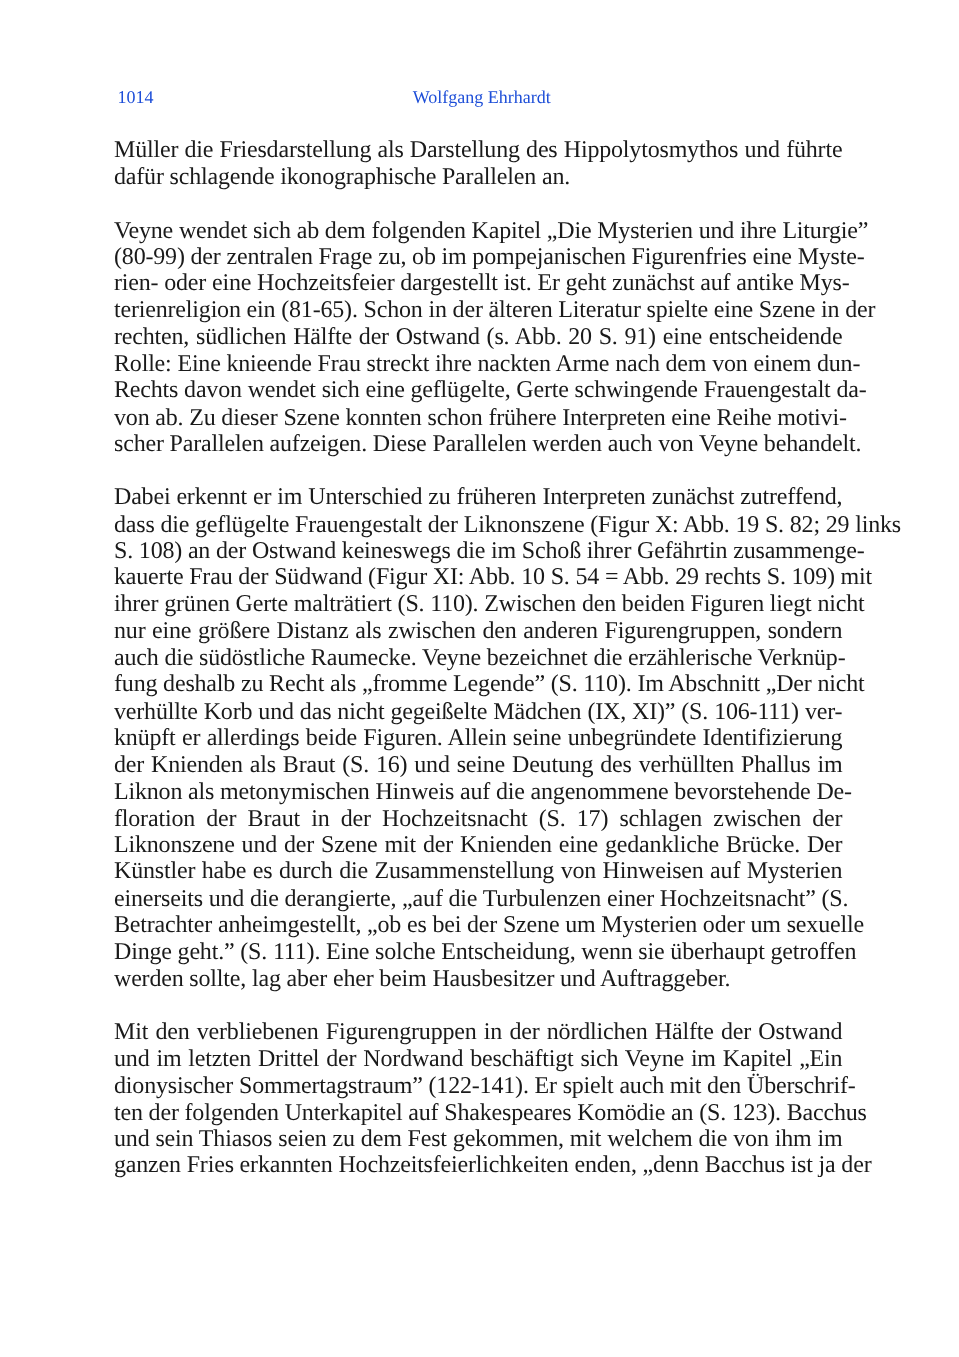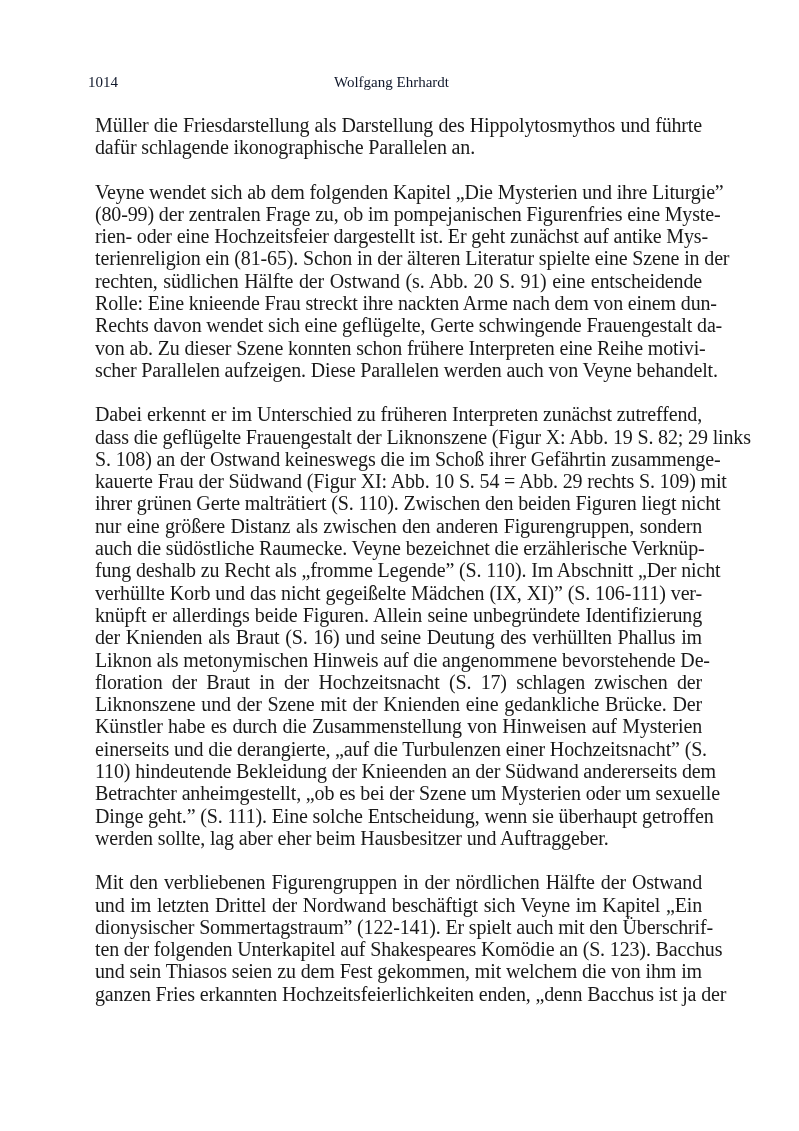--- a/index.html
+++ b/index.html
@@ -16,26 +16,26 @@
     color: #1a1a1a;
   }
   .page {
     position: absolute;
     left: 0; top: 0;
     width: 799px; height: 1131px;
   }
   .running-head {
     position: absolute;
     top: 72px;
-    left: 88px;
+    left: 98px;
     width: 607px;
     height: 20px;
     font-size: 15px;
     line-height: 20px;
-    color: #0f172a;
+    color: #1d4ed8;
   }
   .page-number {
     position: absolute;
     left: 0;
     top: 0;
   }
   .running-author {
     position: absolute;
     left: 0;
     right: 0;
@@ -104,21 +104,20 @@
       <span class="line">auch die südöstliche Raumecke. Veyne bezeichnet die erzählerische Verknüp-</span>
       <span class="line">fung deshalb zu Recht als „fromme Legende” (S. 110). Im Abschnitt „Der nicht</span>
       <span class="line">verhüllte Korb und das nicht gegeißelte Mädchen (IX, XI)” (S. 106-111) ver-</span>
       <span class="line">knüpft er allerdings beide Figuren. Allein seine unbegründete Identifizierung</span>
       <span class="line">der Knienden als Braut (S. 16) und seine Deutung des verhüllten Phallus im</span>
       <span class="line">Liknon als metonymischen Hinweis auf die angenommene bevorstehende De-</span>
       <span class="line">floration der Braut in der Hochzeitsnacht (S. 17) schlagen zwischen der</span>
       <span class="line">Liknonszene und der Szene mit der Knienden eine gedankliche Brücke. Der</span>
       <span class="line">Künstler habe es durch die Zusammenstellung von Hinweisen auf Mysterien</span>
       <span class="line">einerseits und die derangierte, „auf die Turbulenzen einer Hochzeitsnacht” (S.</span>
-      <span class="line">110) hindeutende Bekleidung der Knieenden an der Südwand andererseits dem</span>
       <span class="line">Betrachter anheimgestellt, „ob es bei der Szene um Mysterien oder um sexuelle</span>
       <span class="line">Dinge geht.” (S. 111). Eine solche Entscheidung, wenn sie überhaupt getroffen</span>
       <span class="line last">werden sollte, lag aber eher beim Hausbesitzer und Auftraggeber.</span>
     </p>
 
     <p class="para">
       <span class="line">Mit den verbliebenen Figurengruppen in der nördlichen Hälfte der Ostwand</span>
       <span class="line">und im letzten Drittel der Nordwand beschäftigt sich Veyne im Kapitel „Ein</span>
       <span class="line">dionysischer Sommertagstraum” (122-141). Er spielt auch mit den Überschrif-</span>
       <span class="line">ten der folgenden Unterkapitel auf Shakespeares Komödie an (S. 123). Bacchus</span>

